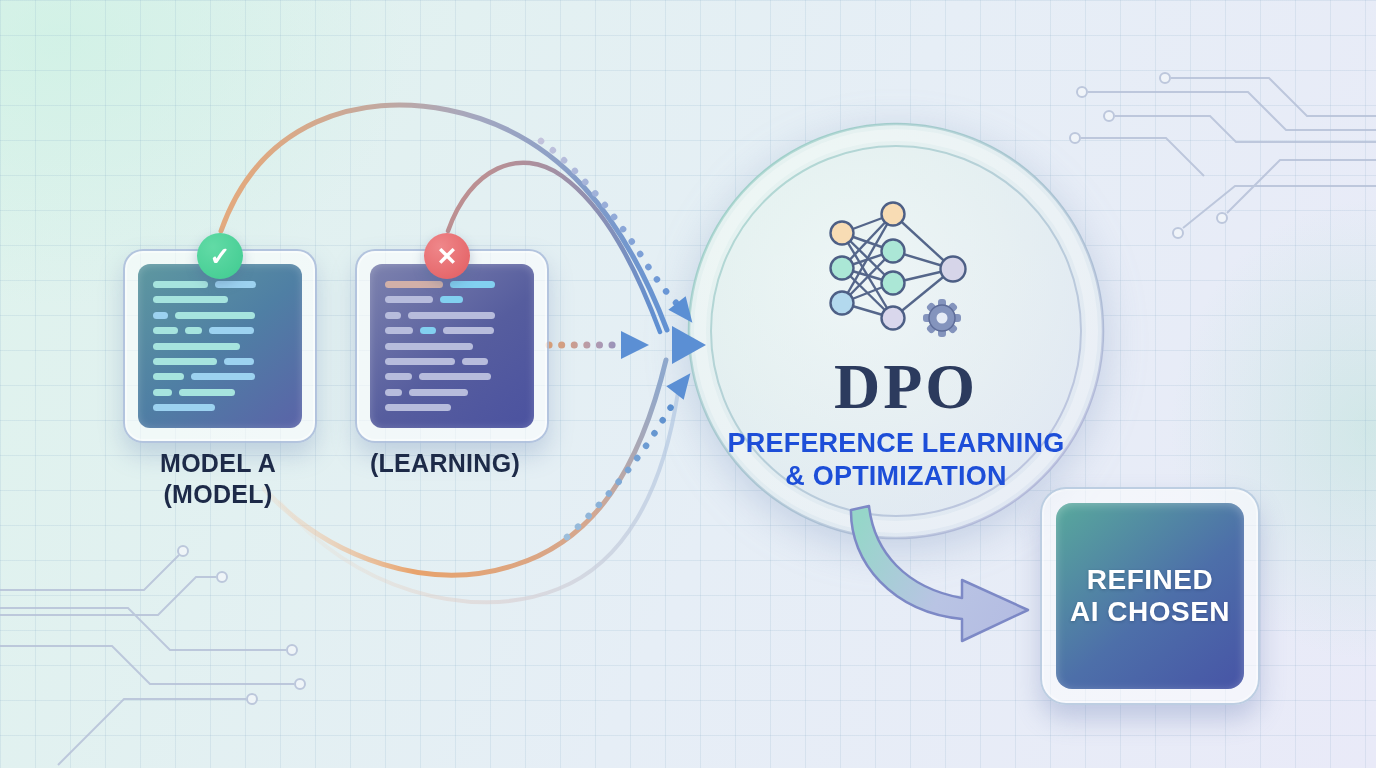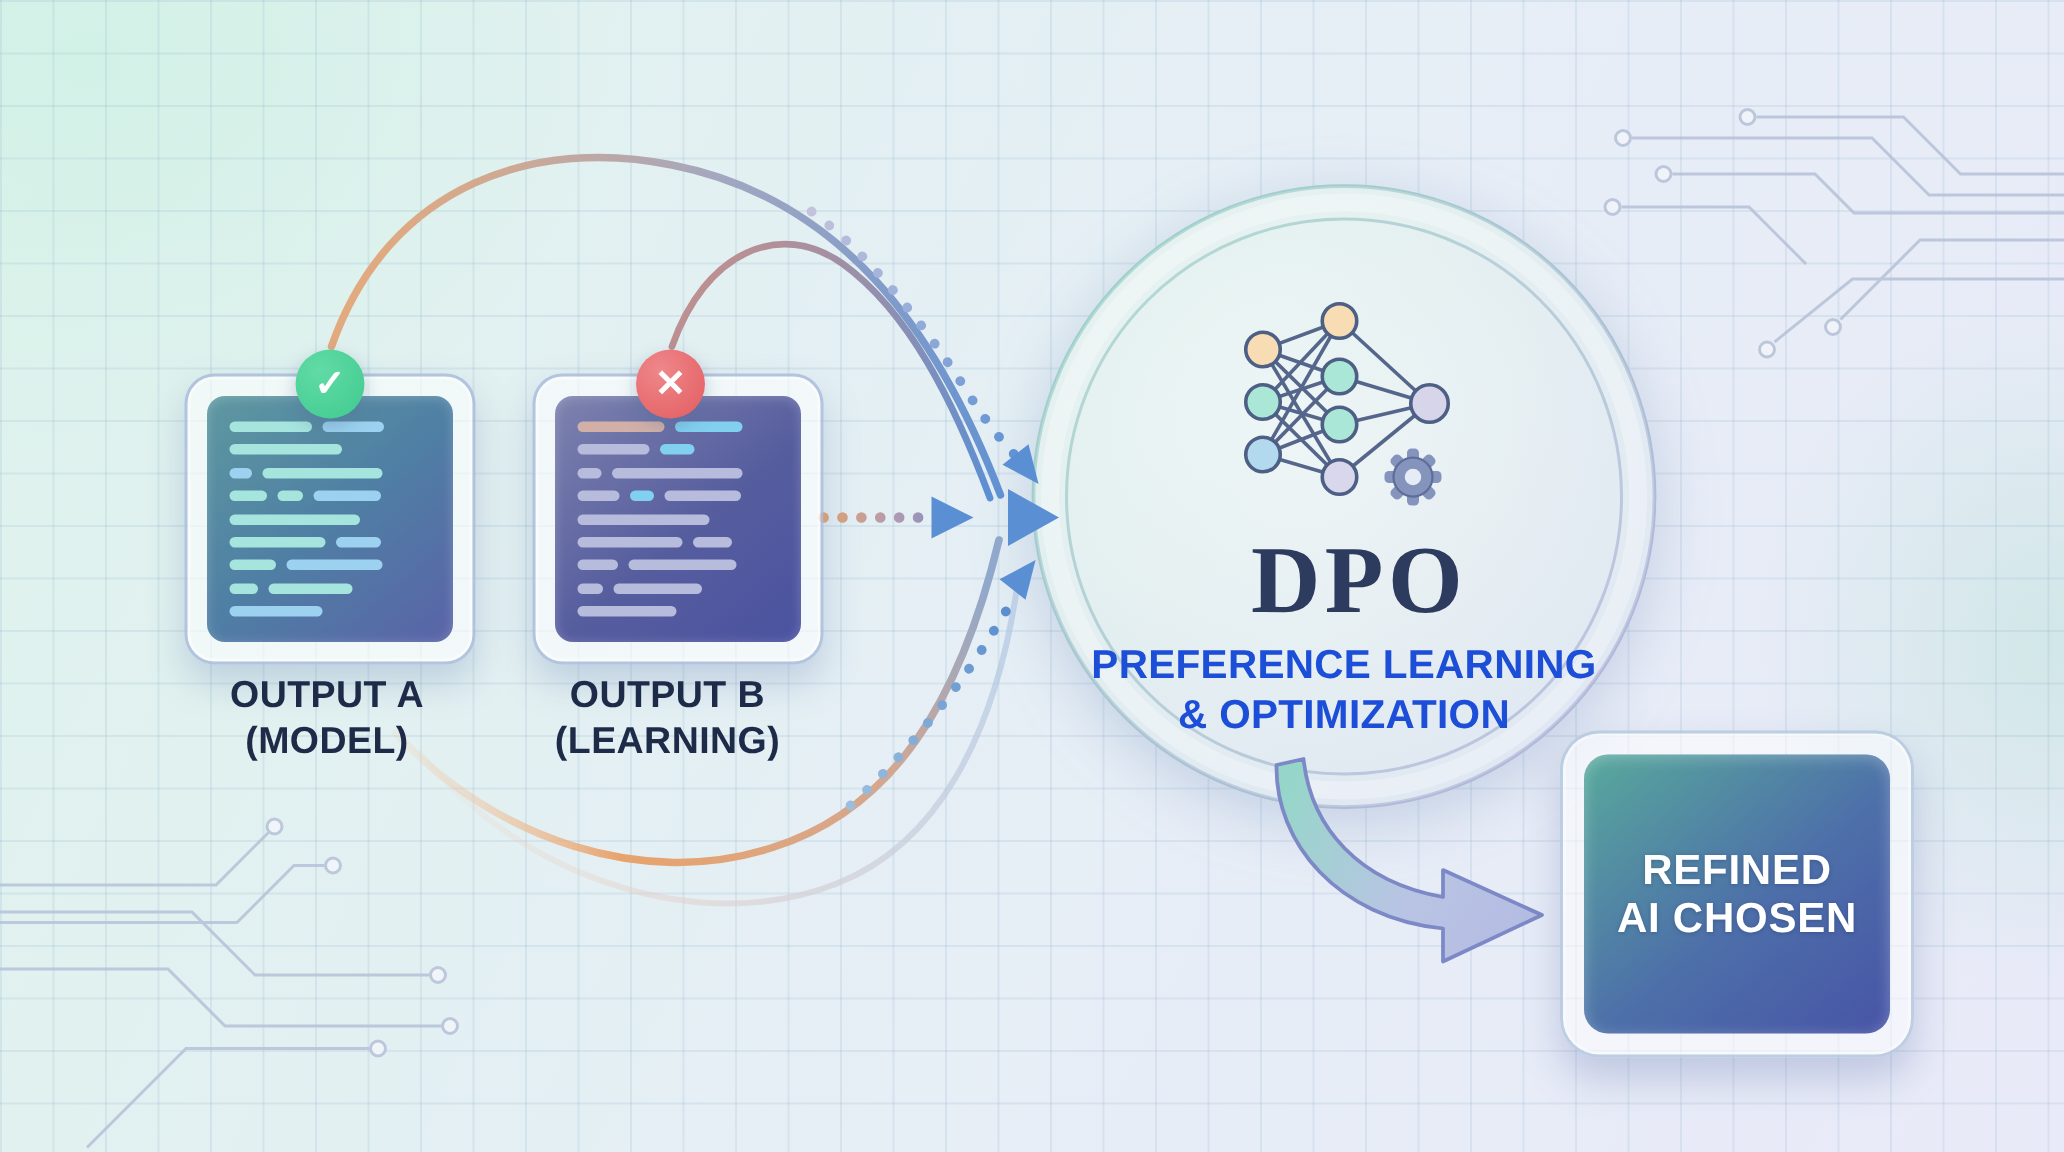--- a/index.html
+++ b/index.html
@@ -41,21 +41,21 @@
   .dpo-content{position:absolute;left:688px;top:123px;width:416px;height:416px;z-index:2;
     display:flex;flex-direction:column;align-items:center;}
   .net-icon{margin-top:78px;}
   .dpo-title{margin-top:14px;font-family:"Liberation Serif",serif;font-size:64px;font-weight:600;
     line-height:1;color:#2c3b5e;letter-spacing:3px;margin-left:20px;}
   .dpo-subtitle{margin-top:8px;font-size:27px;font-weight:700;color:#1d4ed8;line-height:1.22;
     text-align:center;letter-spacing:0.2px;}
   
   .model-box{position:absolute;left:1040px;top:487px;width:216px;height:214px;border-radius:26px;z-index:2;
     background:rgba(255,255,255,0.5);border:2px solid rgba(165,190,215,0.7);
-    box-shadow:0 14px 26px rgba(96,115,175,0.3), inset 0 0 0 2px rgba(255,255,255,0.4);padding-left:16px;}
+    box-shadow:0 14px 26px rgba(96,115,175,0.3), inset 0 0 0 2px rgba(255,255,255,0.4);}
   .model-inner{position:absolute;inset:14px;border-radius:16px;
     background:linear-gradient(140deg,var(--model-gradient-start) 0%,#4d6fa9 55%,var(--model-gradient-end) 100%);
     box-shadow:inset 0 2px 10px rgba(255,255,255,0.28);
     display:flex;flex-direction:column;align-items:center;justify-content:center;
     color:#fff;font-weight:700;font-size:28px;line-height:1.16;letter-spacing:0.5px;
     text-shadow:0 1px 3px rgba(30,50,90,0.35);text-align:center;}
 </style>
 </head>
 <body>
 
@@ -249,25 +249,24 @@
           <span class="doc-bar" style="width: 13%; background: rgb(183, 188, 220);"></span>
           <span class="doc-bar" style="width: 44%; background: rgb(183, 188, 220);"></span>
         </div>
         <div class="doc-row">
           <span class="doc-bar" style="width: 49%; background: rgb(183, 188, 220);"></span>
         </div>
       </div>
   </div>
 
   <div class="card-label label-a">
-    <div>OUTPUT A</div>
+    <div>MODEL A</div>
     <div>(MODEL)</div>
   </div>
   <div class="card-label label-b">
-    <div>OUTPUT B</div>
     <div>(LEARNING)</div>
   </div>
 
   <div class="dpo-content">
     <svg class="net-icon" width="152" height="140" viewBox="0 0 152 140">
       <g stroke="#4d5f85" stroke-width="2.4" opacity="0.95">
         <line x1="22" y1="32" x2="73" y2="13"></line>
           <line x1="22" y1="32" x2="73" y2="50"></line>
         <line x1="22" y1="32" x2="73" y2="82"></line>
           <line x1="22" y1="32" x2="73" y2="117"></line>

